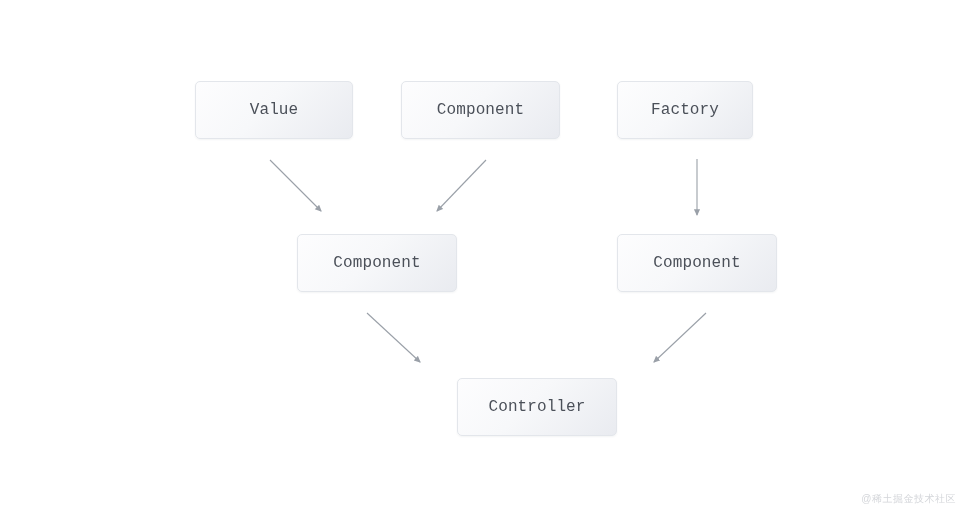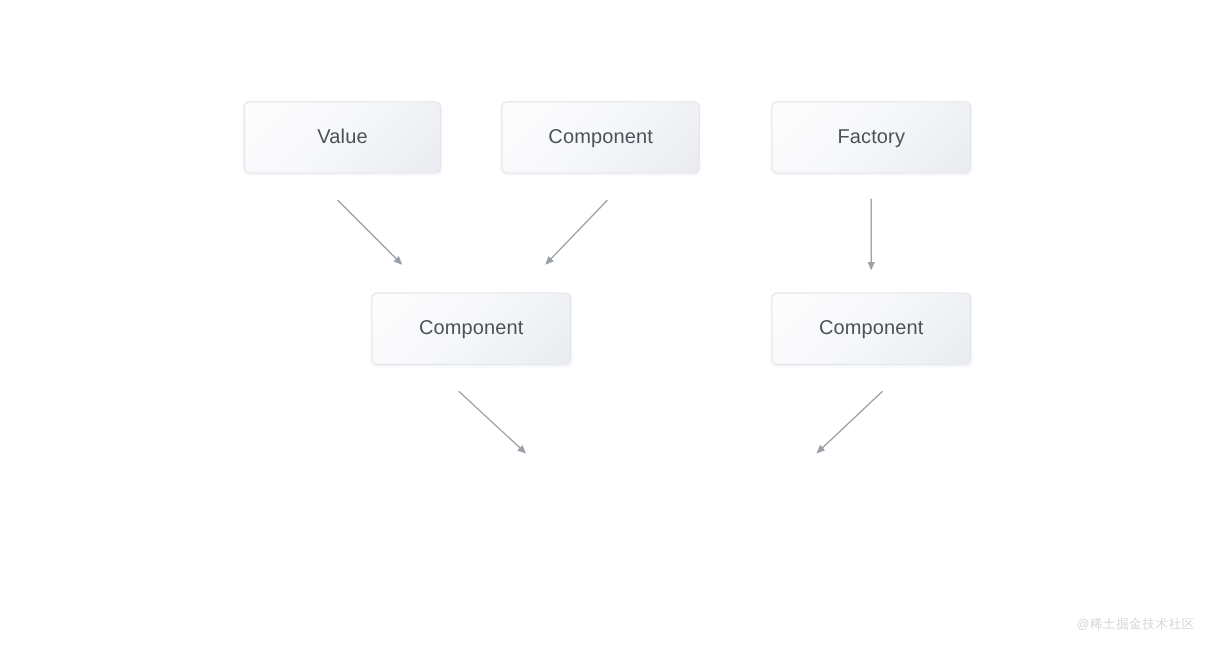--- a/index.html
+++ b/index.html
@@ -30,20 +30,21 @@
   .node {
     position: absolute;
     box-sizing: border-box;
     display: flex;
     align-items: center;
     justify-content: center;
     border-radius: 5px;
     border: 1px solid #e3e6eb;
     background: linear-gradient(135deg, #fdfdfe 0%, #f7f8fa 45%, #e9ebf0 100%);
     box-shadow: 0 1px 2px rgba(90, 100, 120, 0.07);
+    font-family: Liberation Mono, monospace;
   }
   .node-label {
     font-size: 16px;
     line-height: 1;
     color: #4b5059;
     letter-spacing: 0.1px;
     white-space: nowrap;
     user-select: none;
   }
   .watermark {
@@ -78,28 +79,31 @@
   </svg>
 
   <div class="node" style="left: 195px; top: 81px; width: 158px; height: 58px;">
     <span class="node-label">Value</span>
   </div>
 
   <div class="node" style="left: 401px; top: 81px; width: 159px; height: 58px;">
     <span class="node-label">Component</span>
   </div>
 
-  <div class="node" style="left: 617px; top: 81px; width: 160px; height: 58px;">
+  <div class="node" style="left: 617px; top: 81px; width: 136px; height: 58px;">
     <span class="node-label">Factory</span>
   </div>
 
   <div class="node" style="left: 297px; top: 234px; width: 160px; height: 58px;">
     <span class="node-label">Component</span>
   </div>
 
   <div class="node" style="left: 617px; top: 234px; width: 160px; height: 58px;">
     <span class="node-label">Component</span>
   </div>
 
+  <div class="node" style="left: 457px; top: 378px; width: 160px; height: 58px;">
+    <span class="node-label">Controller</span>
+  </div>
 
   <div class="watermark">@稀土掘金技术社区</div>
 
 </div>
 
 </body></html>

